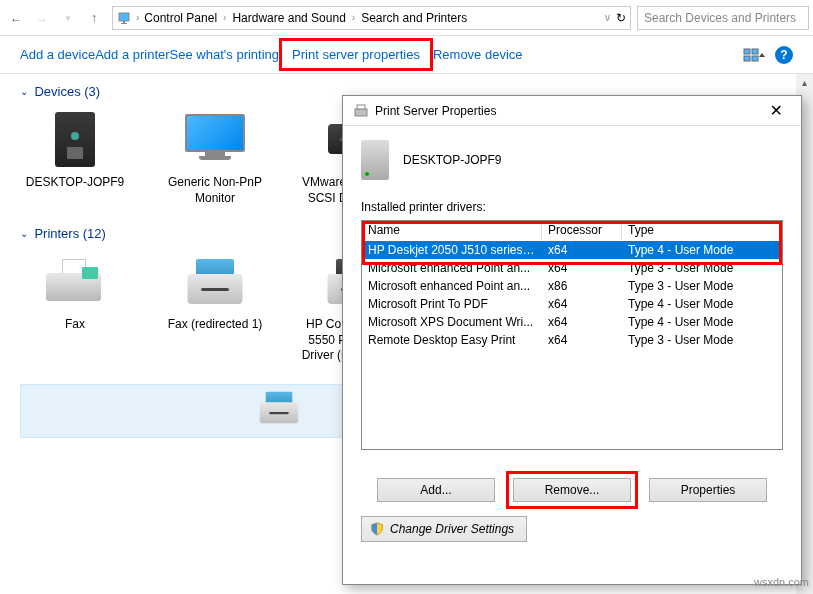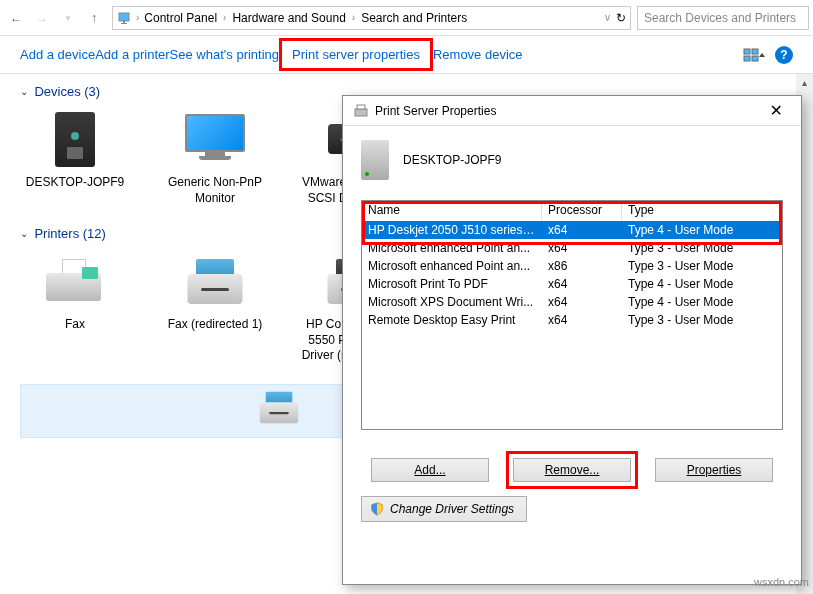--- a/index.html
+++ b/index.html
@@ -81,21 +81,21 @@
     .driver-table { border: 1px solid #888; height: 230px; overflow: auto; position: relative; }
     .driver-table.highlighted-first::before { content: ''; position: absolute; top: 0; left: 0; right: 0; height: 38px; border: 3px solid red; pointer-events: none; z-index: 10; }
     .driver-header { display: flex; font-size: 12px; height: 20px; }
     .driver-header > div { padding: 2px 6px; border-right: 1px solid #e0e0e0; }
     .driver-row { display: flex; font-size: 12px; height: 18px; align-items: center; }
     .driver-row.selected { background: #0078d7; color: #fff; }
     .driver-row > div { padding: 1px 6px; overflow: hidden; white-space: nowrap; text-overflow: ellipsis; }
     .col-name { width: 180px; }
     .col-proc { width: 80px; }
     .col-type { flex: 1; }
-    .dialog-buttons { display: flex; gap: 24px; padding: 14px 18px; justify-content: center; text-decoration: underline; }
+    .dialog-buttons { display: flex; gap: 18px; padding: 14px 18px; justify-content: center; }
     .dlg-btn { width: 118px; height: 24px; border: 1px solid #adadad; background: linear-gradient(180deg, #f0f0f0, #e0e0e0); font-size: 12px; cursor: pointer; }
     .dlg-btn.highlighted { outline: 3px solid red; outline-offset: 4px; }
     .change-settings-row { padding: 0 18px 14px; display: flex; }
     .shield-btn { height: 26px; border: 1px solid #adadad; background: linear-gradient(180deg,#f0f0f0,#e5e5e5); font-size: 12px; padding: 0 12px 0 8px; display: flex; align-items: center; gap: 6px; cursor: pointer; font-style: italic; }
     .shield-icon { width: 14px; height: 14px; }
     .watermark { position: absolute; bottom: 6px; right: 4px; font-size: 11px; color: #888; z-index: 200; }
     .scrollbar-stub { position: absolute; right: 0; top: 74px; bottom: 0; width: 17px; background: #f0f0f0; z-index: 5; }
     .scrollbar-arrow { height: 17px; display:flex;align-items:center;justify-content:center;color:#606060;font-size:10px; }
   </style>
 </head>
@@ -234,20 +234,21 @@
         <rect x="4" y="2" width="8" height="4" fill="#fff" stroke="#888"></rect>
       </svg>
     <span>Print Server Properties</span>
     <span class="dialog-close">✕</span>
   </div>
   <div class="dialog-body">
     <div class="server-info">
       <div class="server-icon"></div>
       <span style="font-size:12px;">DESKTOP-JOPF9</span>
     </div>
+    <div class="driver-section-label">Installed printer drivers:</div>
     <div class="driver-table highlighted-first">
       <div class="driver-header">
         <div class="col-name">Name</div>
         <div class="col-proc">Processor</div>
         <div class="col-type">Type</div>
       </div>
       <div class="driver-row selected">
         <div class="col-name">HP Deskjet 2050 J510 series Cl...</div>
         <div class="col-proc">x64</div>
         <div class="col-type">Type 4 - User Mode</div>

